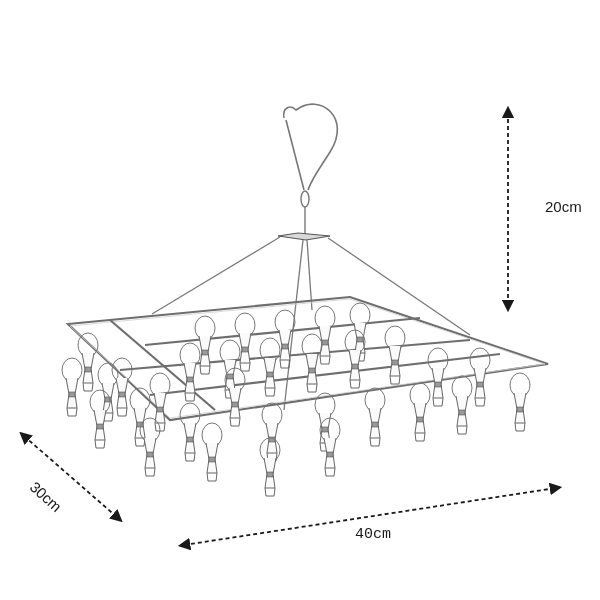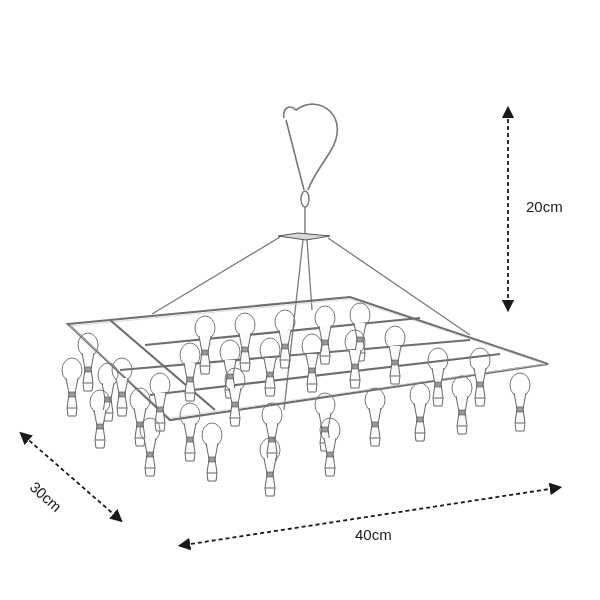--- a/index.html
+++ b/index.html
@@ -1,20 +1,20 @@
 <!DOCTYPE html>
 <html><head>
 <meta charset="utf-8">
 <style>
   html, body { margin:0; padding:0; background:#ffffff; }
   body { width:600px; height:600px; position:relative; overflow:hidden; font-family:"Liberation Sans", sans-serif; }
   #stage { position:absolute; left:0; top:0; width:600px; height:600px; }
   .dim-label { position:absolute; font-size:15px; color:#1a1a1a; font-family:"Liberation Sans", sans-serif; white-space:nowrap; }
-  #label-height { left:526px; top:198px; }
-  #label-width { left:355px; top:526px; }
+  #label-height { left:545px; top:198px; }
+  #label-width { left:355px; top:526px;font-family:Liberation Mono, monospace; }
   #label-depth { left:38px; top:478px; transform:rotate(42deg); transform-origin:left top; }
 </style>
 </head>
 <body>
 
 <svg id="stage" viewBox="0 0 600 600" xmlns="http://www.w3.org/2000/svg">
   <defs>
     <marker id="arrow" viewBox="0 0 10 10" refX="5" refY="5" markerWidth="7" markerHeight="7" orient="auto-start-reverse">
       <path d="M0,0 L10,5 L0,10 z" fill="#1a1a1a"></path>
     </marker>

